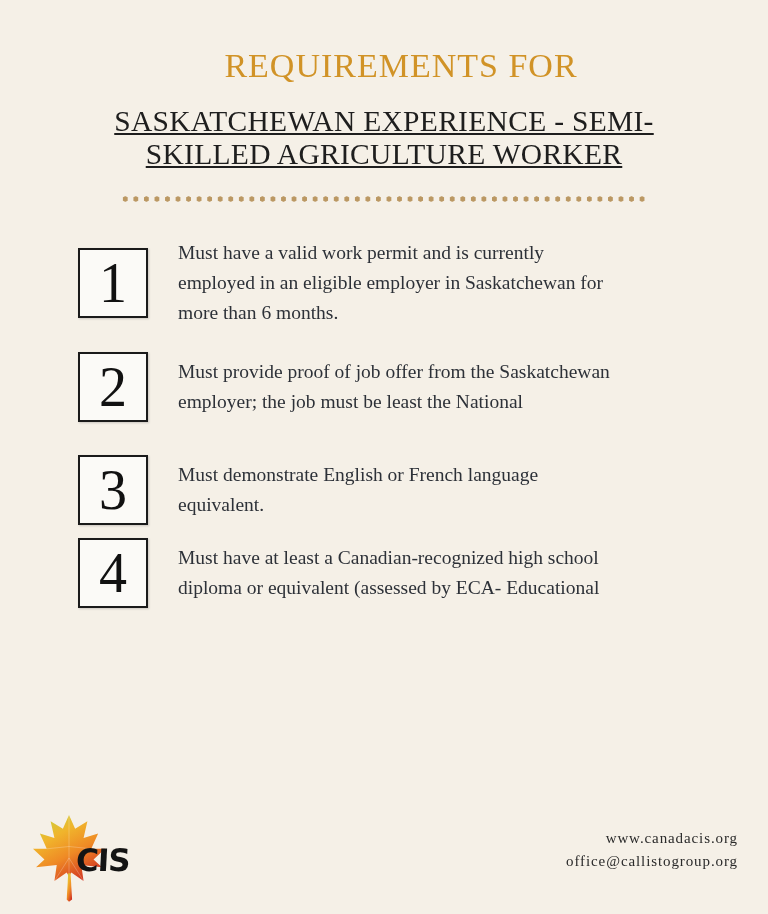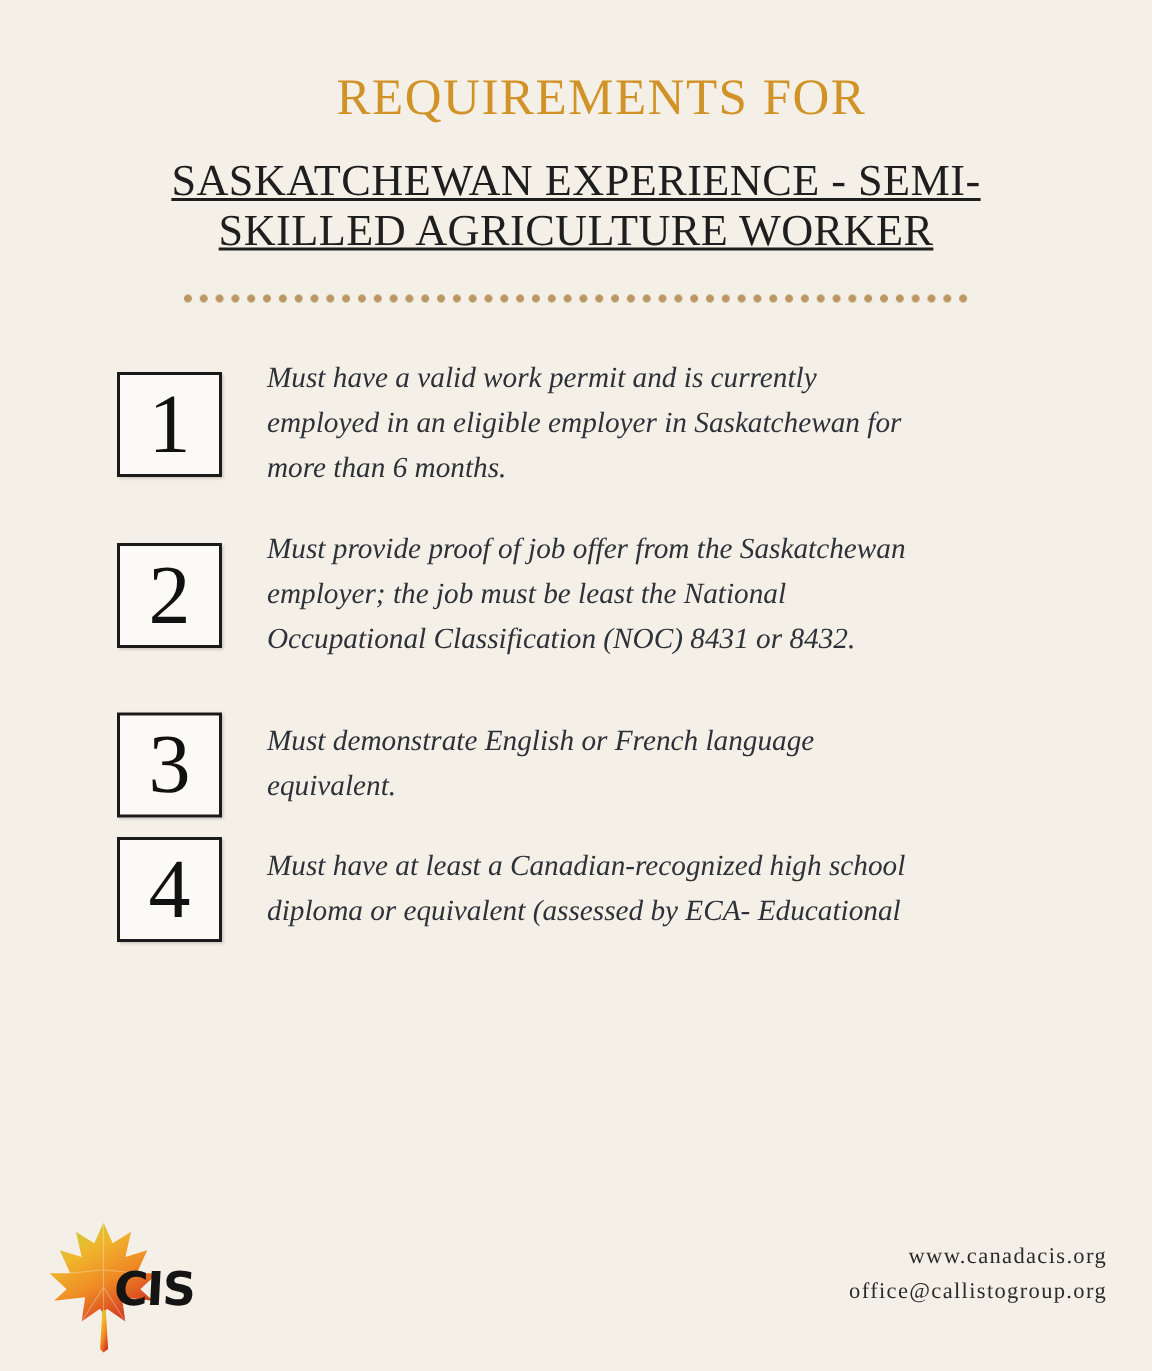--- a/index.html
+++ b/index.html
@@ -87,21 +87,20 @@
   .numbox span {
     font-size: 56px;
     line-height: 70px;
     color: #111;
   }
   .itemtext {
     width: 518px;
     font-size: 19.5px;
     line-height: 30px;
     color: var(--body-text);
-    font-style: italic;
   }
   .footer-logo {
     position: absolute;
     left: 28px;
     top: 812px;
     width: 130px;
     height: 92px;
   }
   .leaf-svg {
     position: absolute;
@@ -160,21 +159,20 @@
       </div>
     </div>
 
     <div class="item item-2">
       <div class="numbox">
         <span>2</span>
       </div>
       <div class="itemtext">
         <div>Must provide proof of job offer from the Saskatchewan</div>
         <div>employer; the job must be least the National</div>
-        <div>Occupational Classification (NOC) 8431 or 8432.</div>
       </div>
     </div>
 
     <div class="item item-3">
       <div class="numbox">
         <span>3</span>
       </div>
       <div class="itemtext">
         <div>Must demonstrate English or French language</div>
         <div>equivalent.</div>

